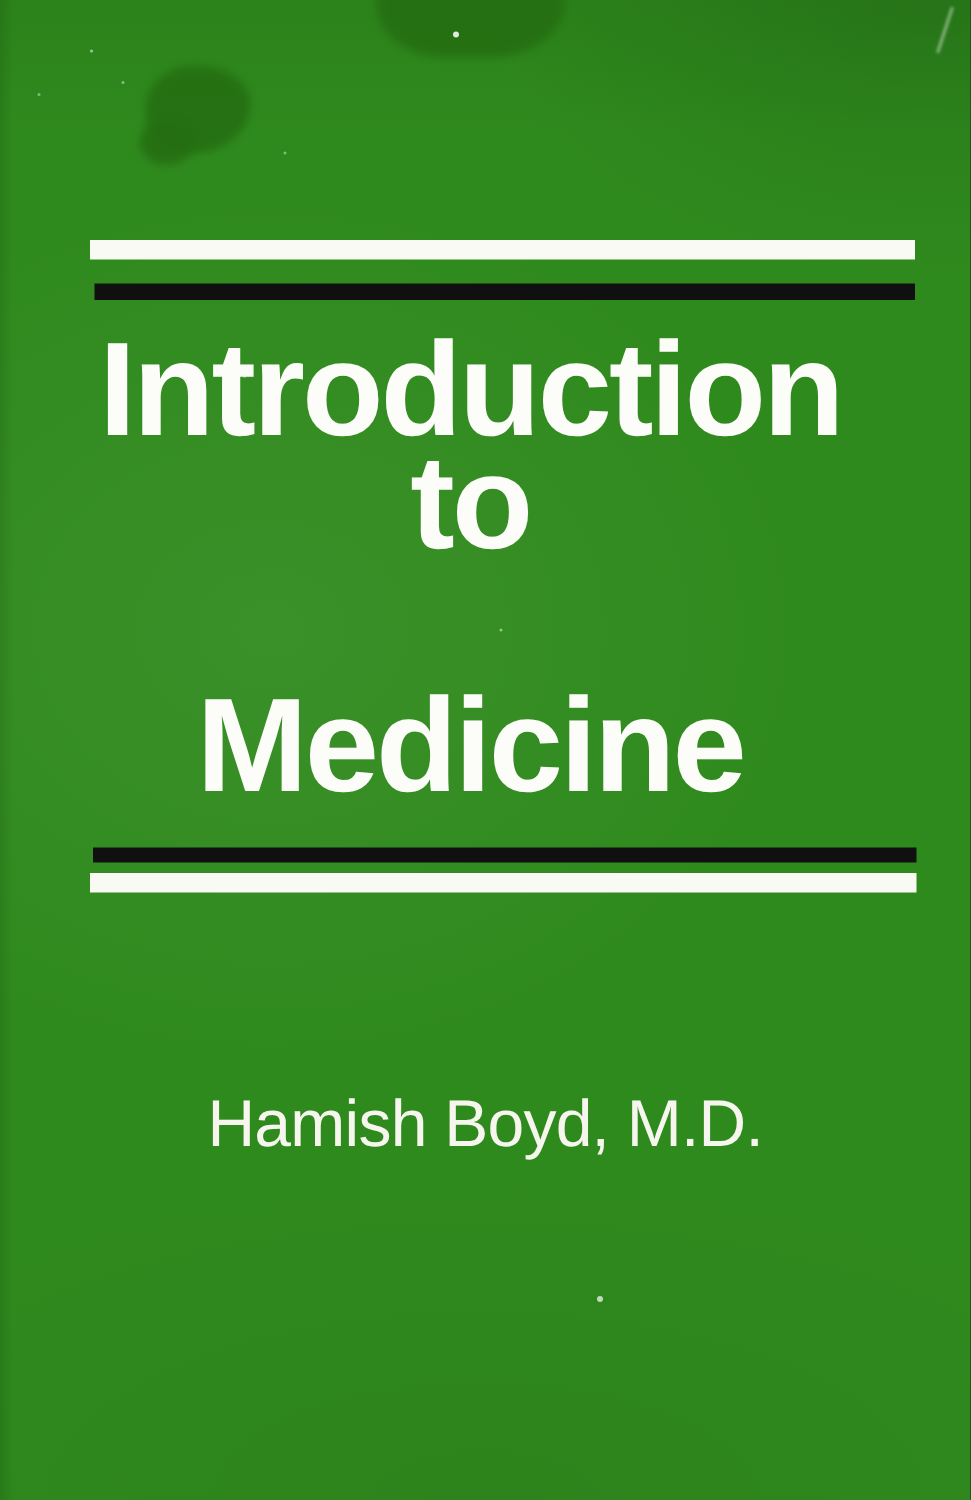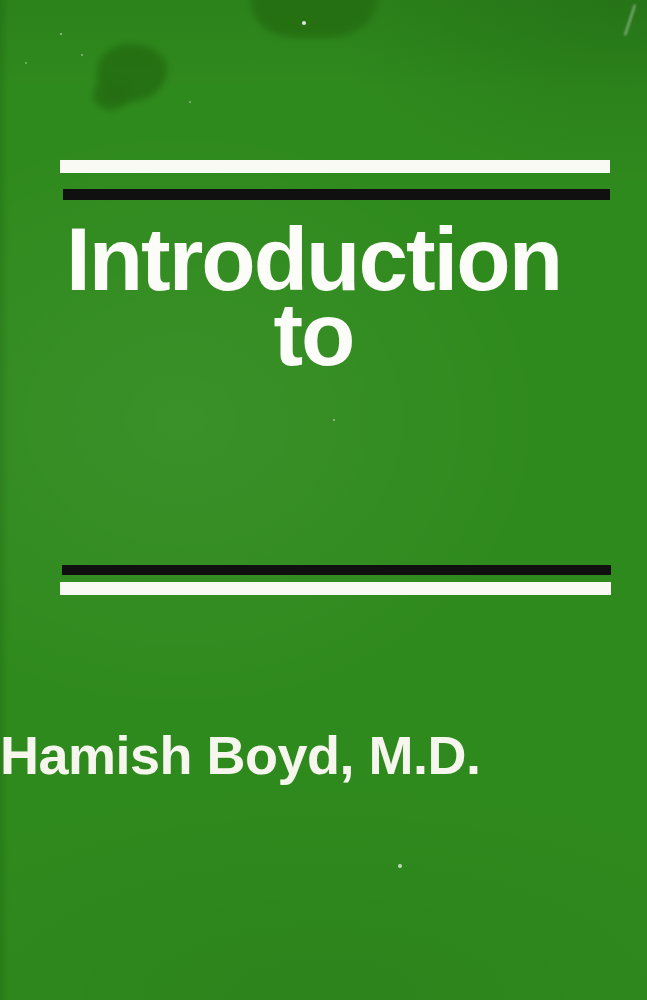--- a/index.html
+++ b/index.html
@@ -100,24 +100,24 @@
   .title-line-1 { top: 215px; }
   .title-line-2 { top: 290px; text-align: center; }
   .title-line-3 { top: 368px; }
   .title-line-4 { top: 452px; }
 
   
   .author {
     position: absolute;
     left: 0; right: 0;
     top: 728px;
-    text-align: left;
+    text-align: center;
     color: var(--author-text, #f6f6ef);
-    font-weight: 700;
-    font-size: 54px;
+    font-weight: 400;
+    font-size: 44px;
     line-height: 1;
     letter-spacing: -0.5px;
     white-space: nowrap;
   }
 </style>
 </head>
 <body>
 
 <div class="cover">
 
@@ -126,20 +126,21 @@
   <div class="smudge smudge-left-b"></div>
   <div class="specks"></div>
   <div class="scratch"></div>
 
   <div class="rule white rule-white-top"></div>
   <div class="rule black rule-black-top"></div>
 
   <h1 class="title">
     <span class="title-line title-line-1">Introduction</span>
     <span class="title-line title-line-2">to</span>
+    <span class="title-line title-line-4">Medicine</span>
   </h1>
 
   <div class="rule black rule-black-bottom"></div>
   <div class="rule white rule-white-bottom"></div>
 
   <div class="author">Hamish Boyd, M.D.</div>
 
 </div>
 
 </body></html>

